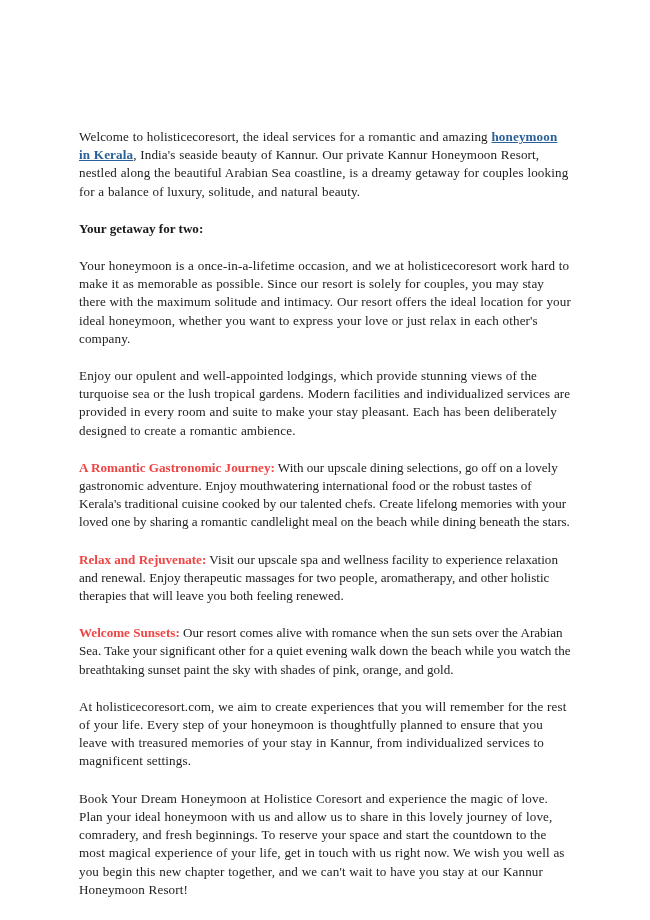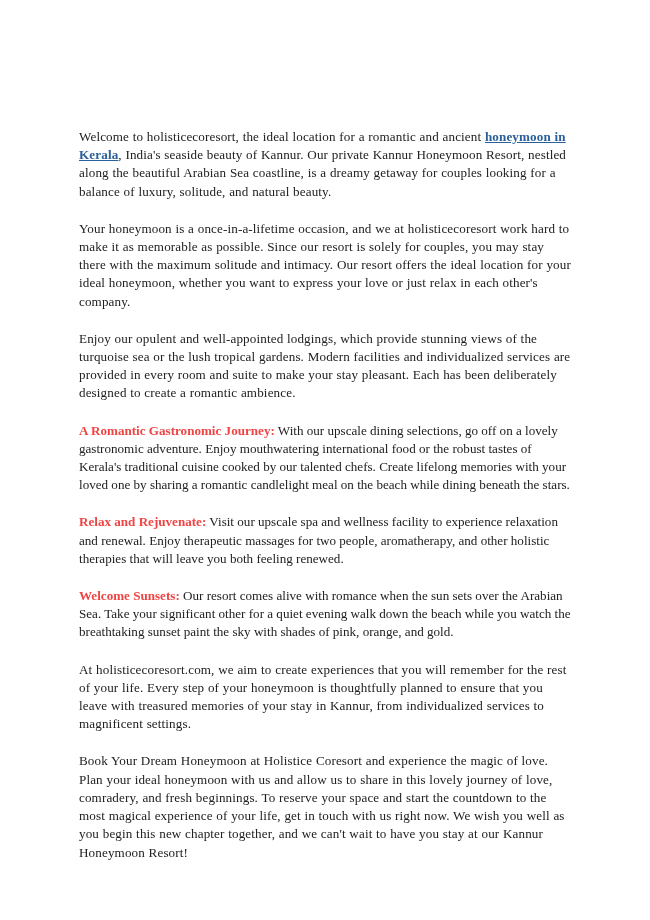--- a/index.html
+++ b/index.html
@@ -64,22 +64,23 @@
     text-decoration: underline;
     text-underline-offset: 1px;
   }
 </style>
 </head>
 <body>
 
 <div class="page">
   <div class="content">
 
-    <p class="para"><span>Welcome to holisticecoresort, the ideal location for a romantic and ancient </span><a class="doclink" href="#">honeymoon in Kerala</a><span>, India's seaside beauty of Kannur. Our private Kannur Honeymoon Resort, nestled along the beautiful Arabian Sea coastline, is a dreamy getaway for couples looking for a balance of luxury, solitude, and natural beauty.</span></p>
+    <p class="para"><span>Welcome to holisticecoresort, the ideal services for a romantic and amazing </span><a class="doclink" href="#">honeymoon in Kerala</a><span>, India's seaside beauty of Kannur. Our private Kannur Honeymoon Resort, nestled along the beautiful Arabian Sea coastline, is a dreamy getaway for couples looking for a balance of luxury, solitude, and natural beauty.</span></p>
 
+    <p class="standalone-heading">Your getaway for two:</p>
 
     <p class="para">Your honeymoon is a once-in-a-lifetime occasion, and we at holisticecoresort work hard to make it as memorable as possible. Since our resort is solely for couples, you may stay there with the maximum solitude and intimacy. Our resort offers the ideal location for your ideal honeymoon, whether you want to express your love or just relax in each other's company.</p>
 
     <p class="para">Enjoy our opulent and well-appointed lodgings, which provide stunning views of the turquoise sea or the lush tropical gardens. Modern facilities and individualized services are provided in every room and suite to make your stay pleasant. Each has been deliberately designed to create a romantic ambience.</p>
 
     <p class="heading-para"><span class="lead">A Romantic Gastronomic Journey:</span><span> With our upscale dining selections, go off on a lovely gastronomic adventure. Enjoy mouthwatering international food or the robust tastes of Kerala's traditional cuisine cooked by our talented chefs. Create lifelong memories with your loved one by sharing a romantic candlelight meal on the beach while dining beneath the stars.</span></p>
 
     <p class="heading-para"><span class="lead">Relax and Rejuvenate:</span><span> Visit our upscale spa and wellness facility to experience relaxation and renewal. Enjoy therapeutic massages for two people, aromatherapy, and other holistic therapies that will leave you both feeling renewed.</span></p>
 
 

